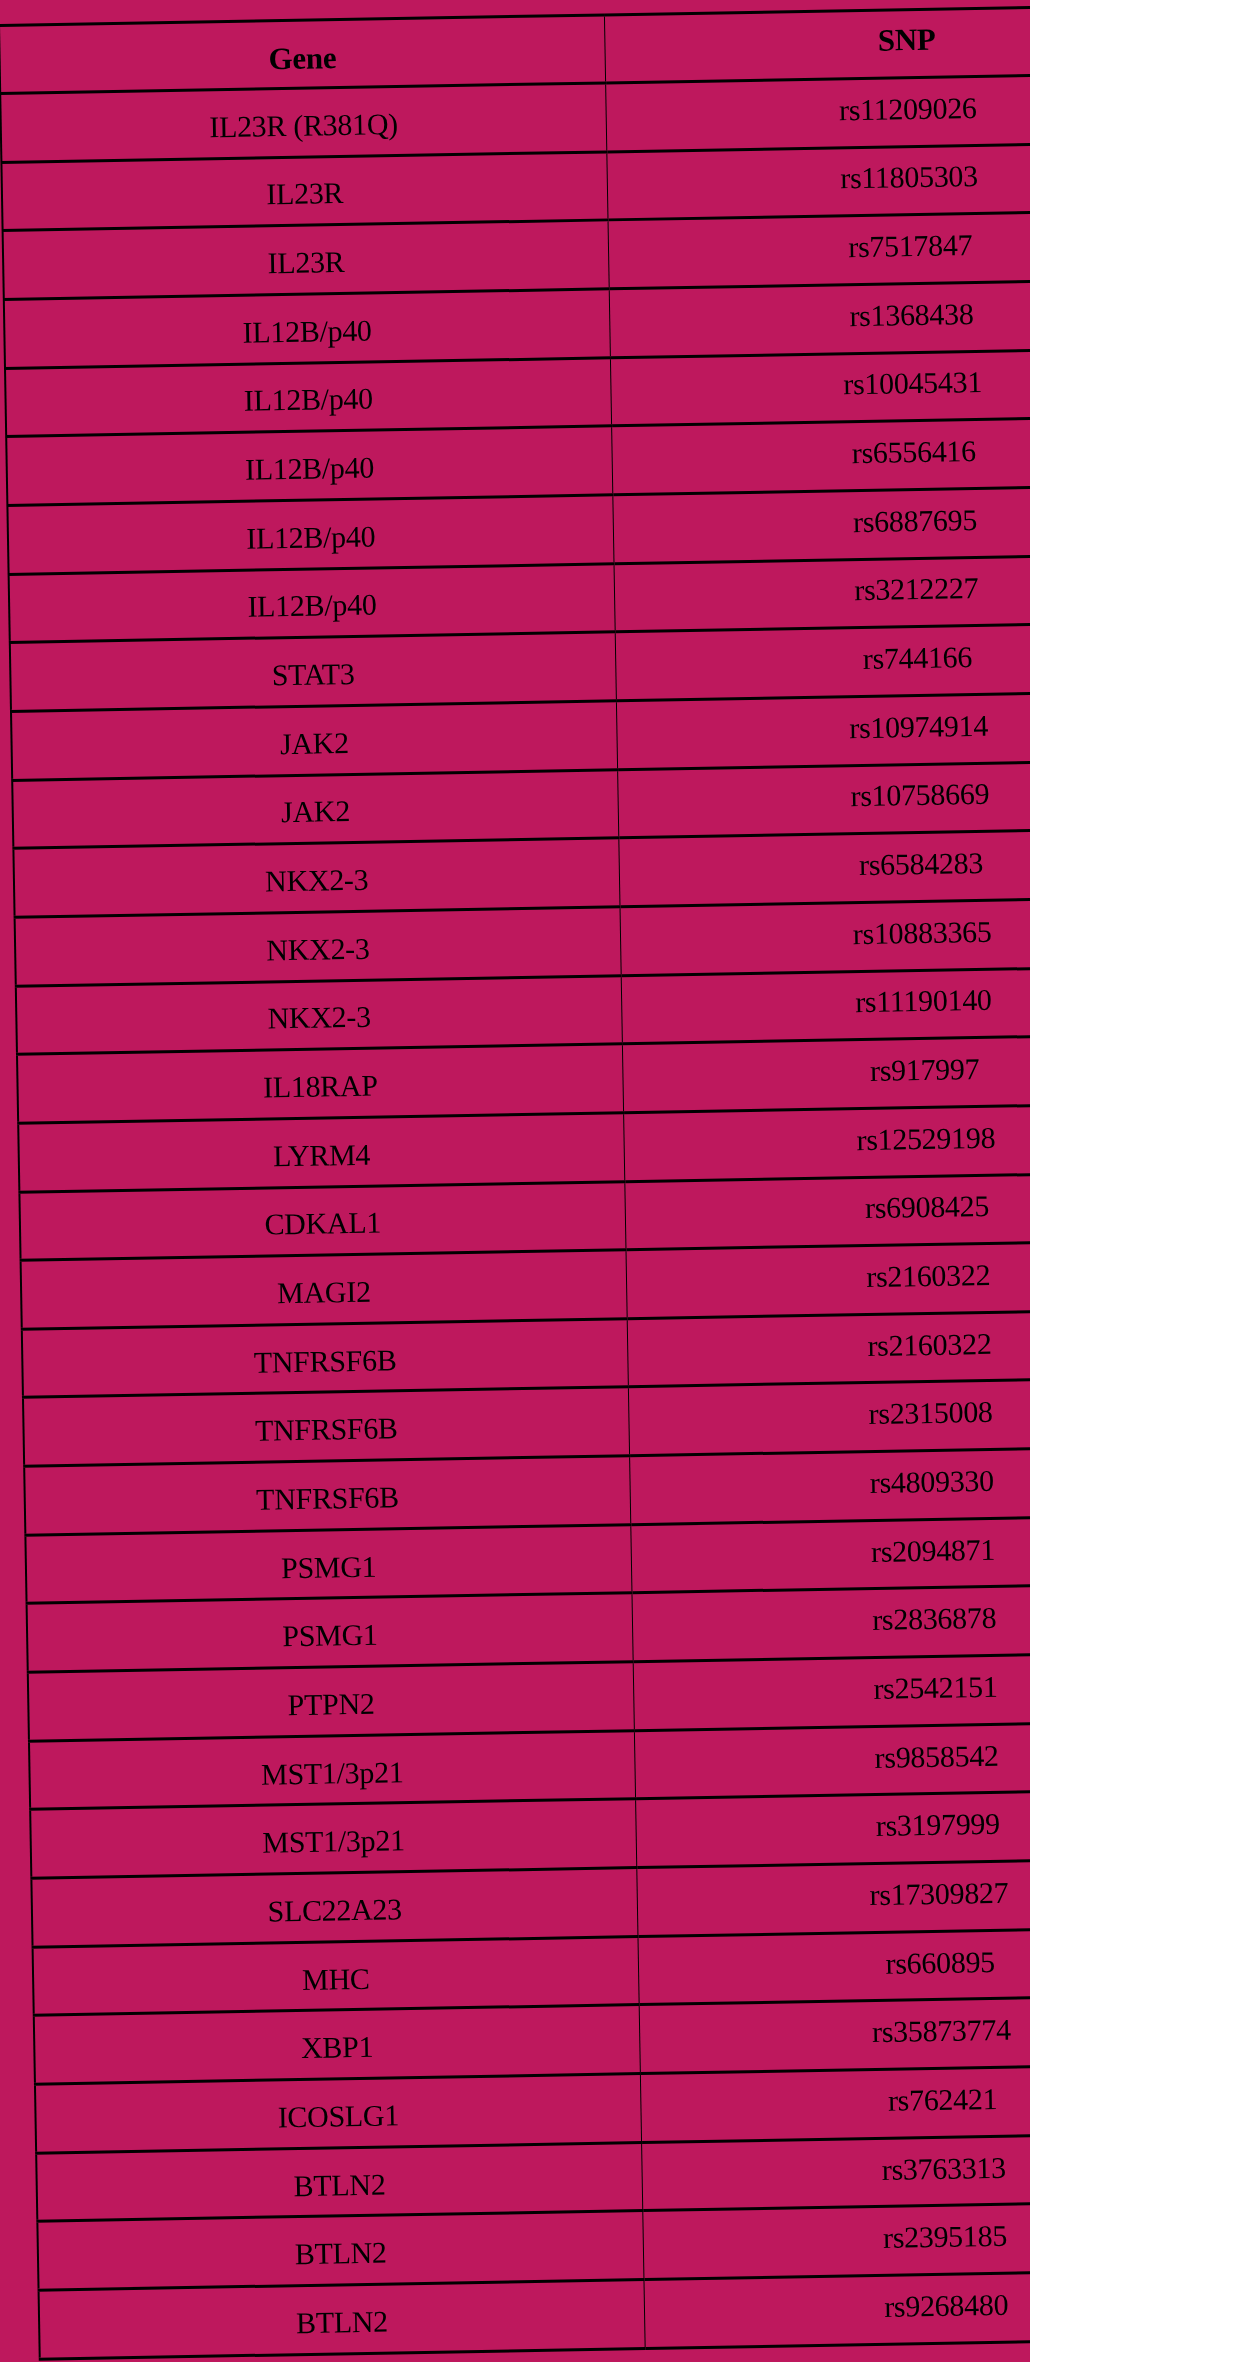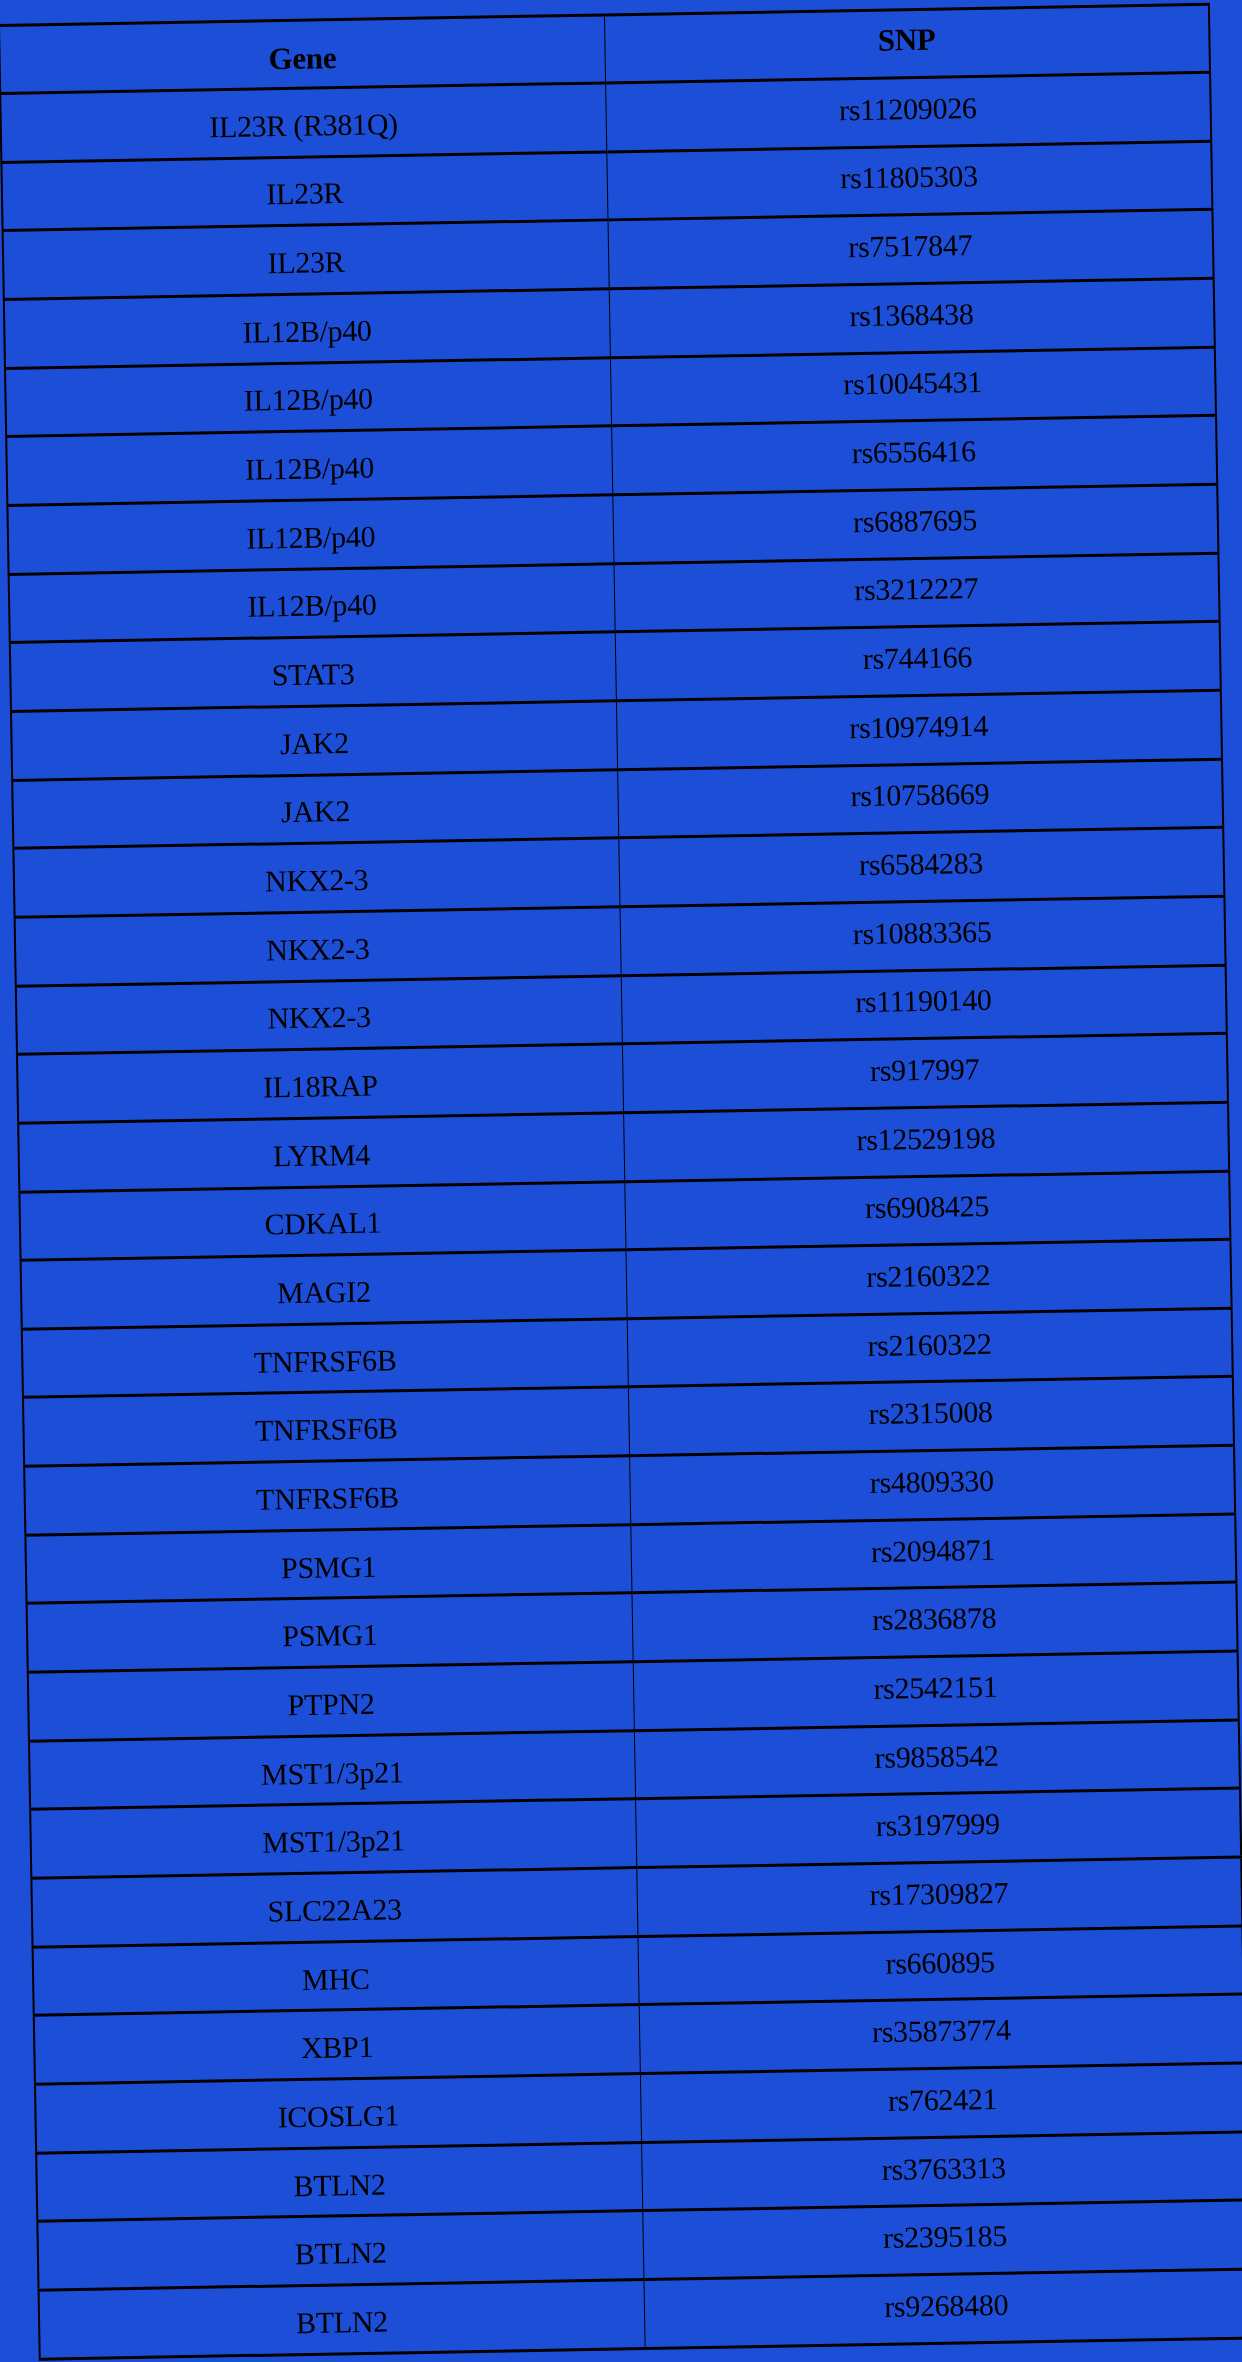--- a/index.html
+++ b/index.html
@@ -12,23 +12,23 @@
     height: 2362px;
     overflow: hidden;
     position: relative;
     font-family: "Liberation Serif", "DejaVu Serif", serif;
     color: #000;
   }
   .page {
     position: absolute;
     left: 0;
     top: 0;
-    width: 1242px;
+    width: 1030px;
     height: 2362px;
-    background: #1d4ed8;
+    background: #be185d;
     overflow: hidden;
   }
   .table-wrap {
     position: absolute;
     left: -2px;
     top: 24px;
     width: 1212px;
     transform-origin: 0 0;
     transform: rotate(-1deg);
   }

